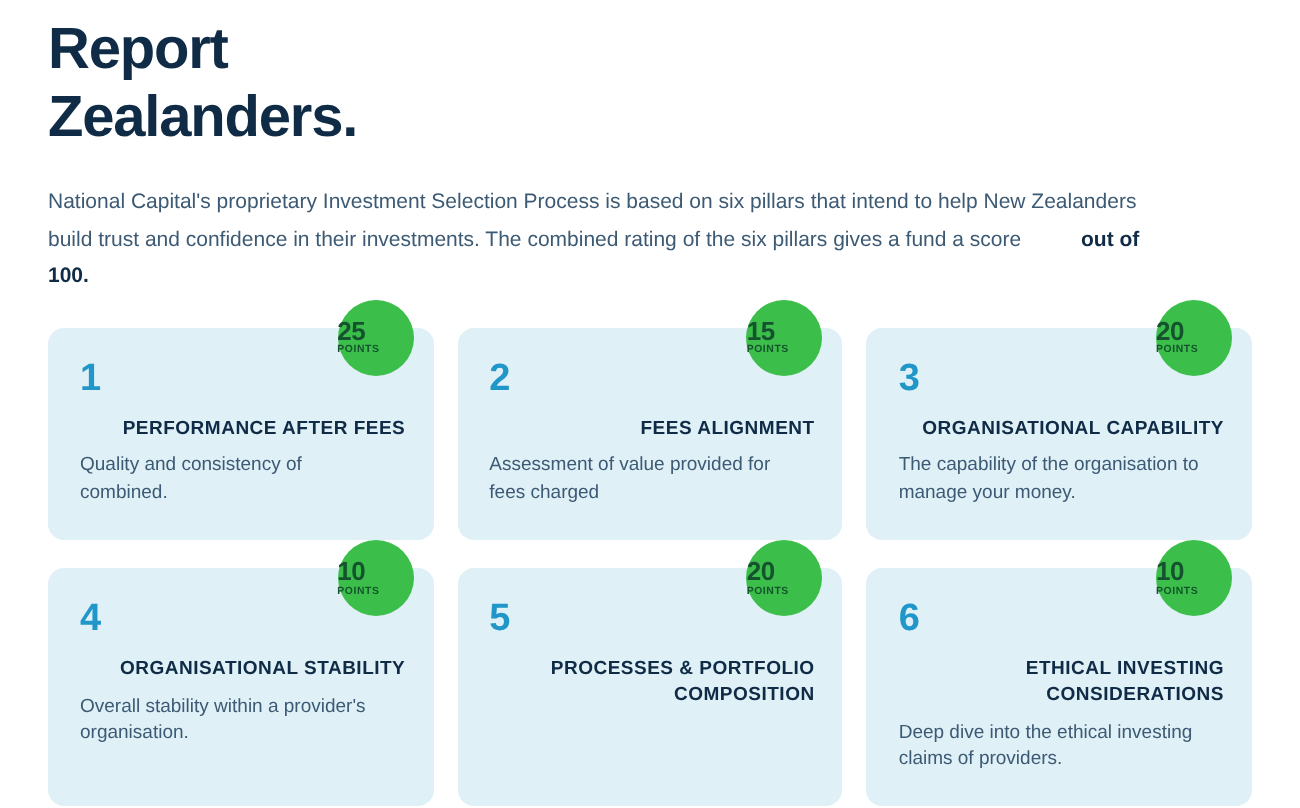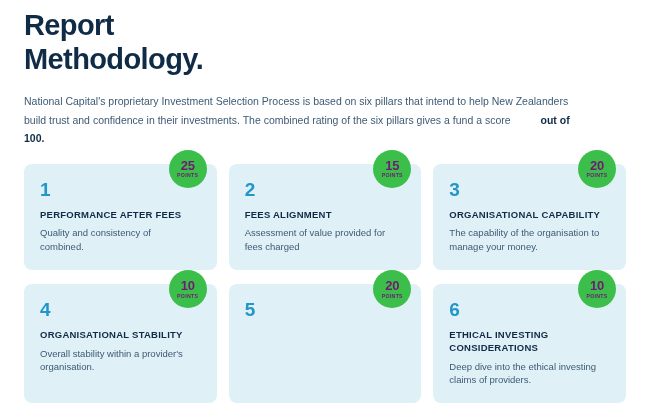--- a/index.html
+++ b/index.html
@@ -77,41 +77,42 @@
   }
 
   .card-title {
     font-size: 9.5px;
     font-weight: bold;
     letter-spacing: 0.25px;
     color: #0f2b46;
     line-height: 1.35;
     margin-bottom: 5px;
     text-transform: uppercase;
+    text-align: right;
   }
 
   .card-desc {
     font-size: 9.5px;
     line-height: 1.45;
     color: #3d5a74;
     max-width: 155px;
   }
 
   .badge {
     position: absolute;
     top: -14px;
     right: 10px;
     width: 38px;
     height: 38px;
     border-radius: 50%;
     background: #3bbf4a;
-    color: #701a75;
+    color: #14532d;
     display: flex;
     flex-direction: column;
-    align-items: center;
+    align-items: flex-start;
     justify-content: center;
     line-height: 1;
   }
   .badge-value {
     font-size: 13px;
     font-weight: bold;
     letter-spacing: -0.2px;
   }
   .badge-label {
     font-size: 5.2px;
@@ -120,21 +121,21 @@
     margin-top: 1.5px;
   }
 </style>
 </head>
 <body>
 
 <div class="page">
 
   <h1 class="title">
     <span class="line">Report</span>
-    <span class="line">Methodology.</span>
+    <span class="line">Zealanders.</span>
   </h1>
 
   <p class="intro"><span>National Capital's proprietary Investment Selection Process is based on six pillars that intend to help New Zealanders build trust and confidence in their investments. The combined rating of the six pillars gives a fund a score </span><b>out of 100.</b></p>
 
   <div class="grid">
 
     <div class="card">
       <div class="badge">
         <span class="badge-value">25</span>
         <span class="badge-label">POINTS</span>
@@ -173,20 +174,21 @@
       <div class="card-title">ORGANISATIONAL STABILITY</div>
       <div class="card-desc">Overall stability within a provider's organisation.</div>
     </div>
 
     <div class="card">
       <div class="badge">
         <span class="badge-value">20</span>
         <span class="badge-label">POINTS</span>
       </div>
       <div class="card-num">5</div>
+      <div class="card-title">PROCESSES &amp; PORTFOLIO COMPOSITION</div>
     </div>
 
     <div class="card">
       <div class="badge">
         <span class="badge-value">10</span>
         <span class="badge-label">POINTS</span>
       </div>
       <div class="card-num">6</div>
       <div class="card-title">ETHICAL INVESTING CONSIDERATIONS</div>
       <div class="card-desc">Deep dive into the ethical investing claims of providers.</div>

